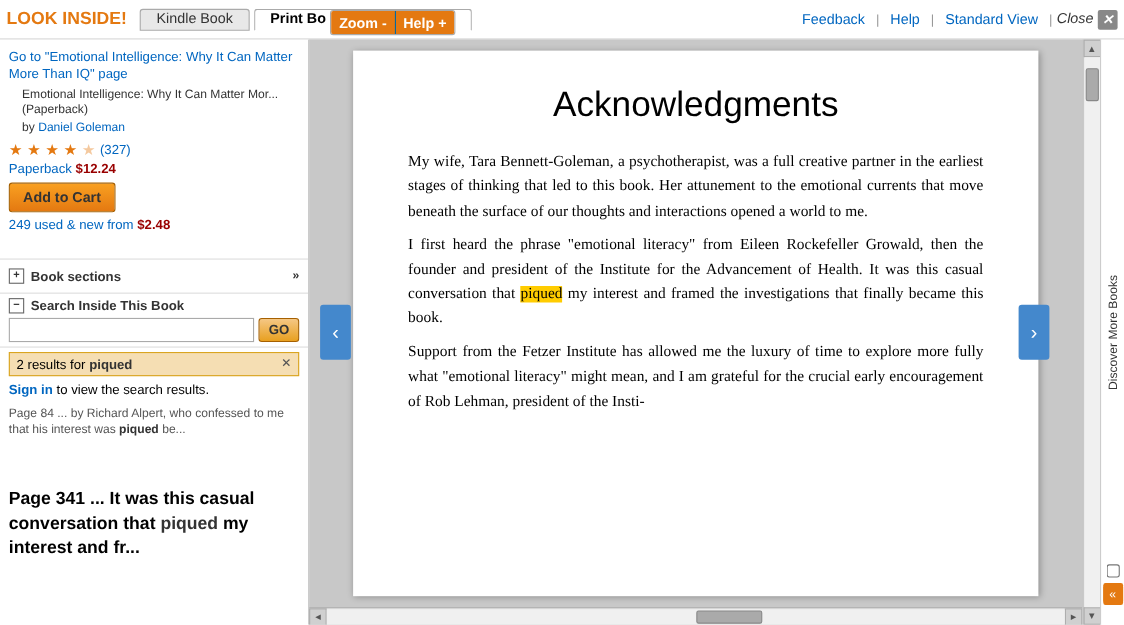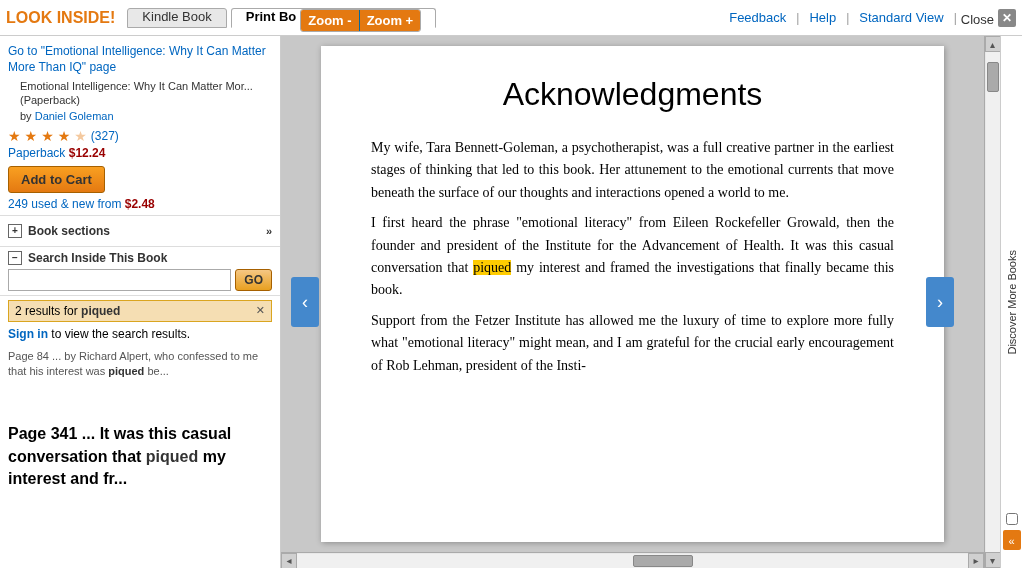--- a/index.html
+++ b/index.html
@@ -56,27 +56,28 @@
       color: #0066c0;
       text-decoration: none;
       font-size: 13px;
       padding: 0 6px;
       cursor: pointer;
     }
     .topbar-sep { color: #999; font-size: 12px; }
     .close-btn {
       margin-left: auto;
       display: flex;
-      align-items: flex-end;
+      align-items: flex-start;
       gap: 4px;
       cursor: pointer;
       font-size: 13px;
       color: #333;
       background: none;
       border: none;
+      font-style: italic;
     }
     .close-x {
       width: 18px; height: 18px;
       background: #888;
       color: #fff;
       display: flex; align-items: center; justify-content: center;
       font-size: 12px;
       font-weight: bold;
       border-radius: 2px;
     }
@@ -139,21 +140,21 @@
       background: linear-gradient(to bottom, #f9a021, #e47911);
       border: 1px solid #a66000;
       border-radius: 3px;
       padding: 5px 12px;
       font-size: 13px;
       font-weight: bold;
       color: #333;
       cursor: pointer;
       margin-bottom: 4px;
     }
-    .used-new { font-size: 12px; margin-bottom: 0; }
+    .used-new { font-size: 12px; margin-bottom: 20px; }
     .used-new a { color: #0066c0; text-decoration: none; }
     .used-new .price { color: #900; font-weight: bold; }
 
     #sidebar-sections {
       border-bottom: 1px solid #ddd;
       padding: 4px 0;
     }
     .section-header {
       display: flex;
       align-items: center;
@@ -448,21 +449,21 @@
 <div id="topbar">
   <span id="look-inside-label" style="font-size:16px;font-weight:bold;color:#e47911;cursor:pointer;">LOOK INSIDE!</span>
 
   <div class="tab" style="margin-left:8px;">
     <span>Kindle Book</span>
   </div>
   <div class="tab active">
     <span>Print Bo</span>
     <div class="zoom-group" style="margin-left:4px;">
       <button class="zoom-btn">Zoom -</button>
-      <button class="zoom-btn">Zoom +</button>
+      <button class="zoom-btn">Help +</button>
     </div>
   </div>
 
   <span style="flex:1"></span>
   <a class="topbar-link">Feedback</a>
   <span class="topbar-sep">|</span>
   <a class="topbar-link">Help</a>
   <span class="topbar-sep">|</span>
   <a class="topbar-link">Standard View</a>
   <span class="topbar-sep">|</span>

